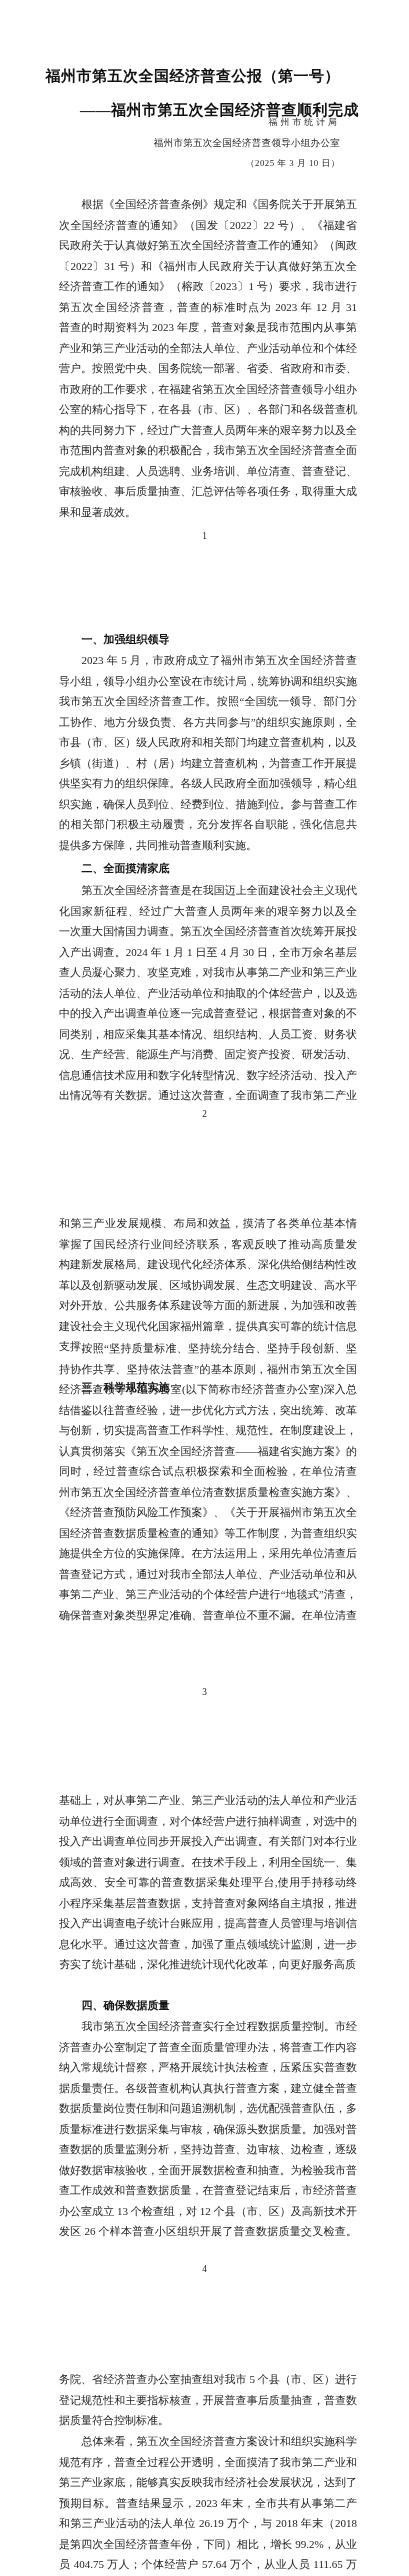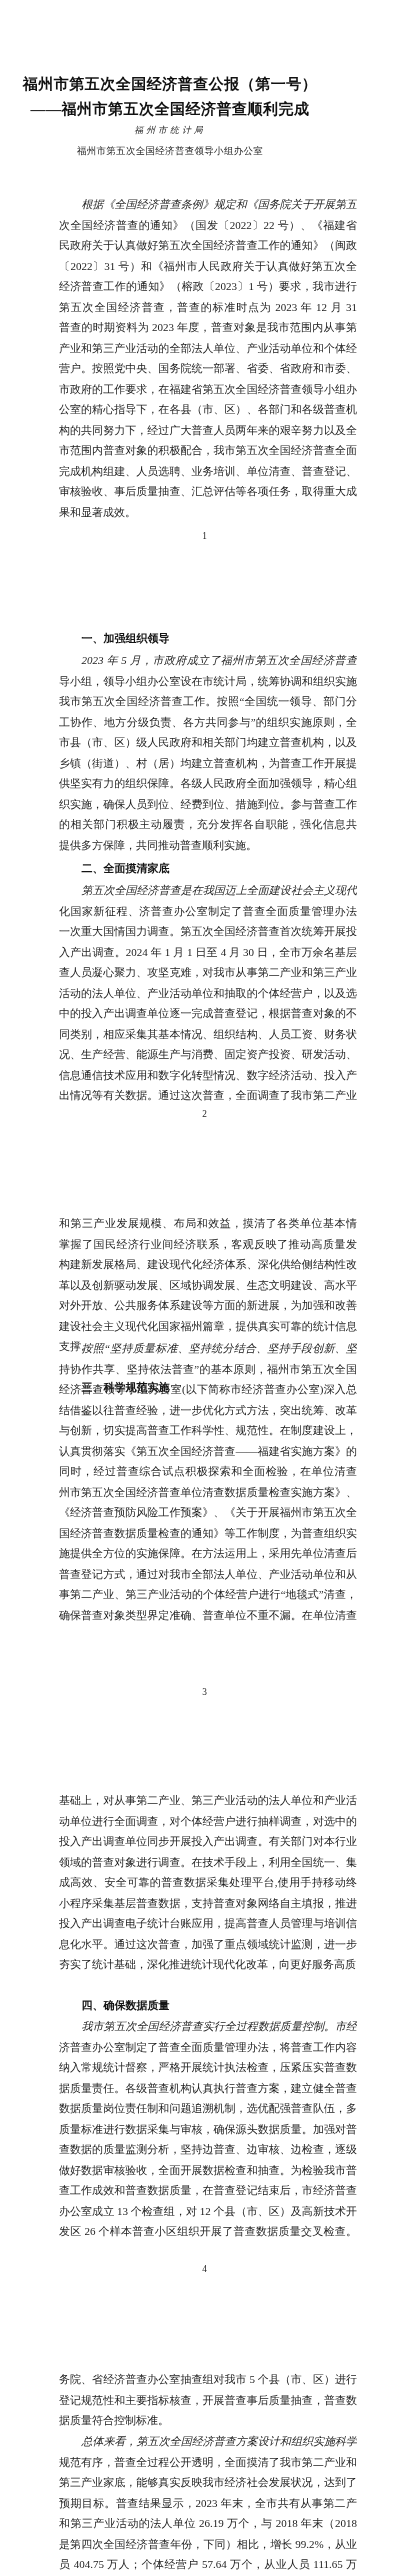--- a/index.html
+++ b/index.html
@@ -4,53 +4,54 @@
 <style>
   html,body{margin:0;padding:0;background:#ffffff;}
   #canvas{
     position:relative;
     width:409px;height:2893px;
     background:#ffffff;
     color:#1c1c1c;
     font-family:"Liberation Serif","DejaVu Serif",serif;
     overflow:hidden;
   }
-  .center{position:absolute;left:0;width:340px;text-align:center;white-space:nowrap;margin-top:8px;}
+  .center{position:absolute;left:0;width:340px;text-align:right;white-space:nowrap;}
   .title{font-weight:700;font-size:15px;letter-spacing:0.5px;color:#111;}
   .org1{font-size:8.8px;letter-spacing:3.1px;color:#222;}
   .org2{font-size:9.5px;letter-spacing:0.3px;color:#222;}
   .dateline{font-size:8.8px;letter-spacing:0.5px;color:#222;}
   .para{
     position:absolute;left:59px;width:298px;
     font-size:11px;line-height:20.5px;color:#1c1c1c;
   }
   .bl{
     height:20.5px;overflow:hidden;
     text-align:justify;text-align-last:justify;
     text-justify:inter-ideograph;
   }
-  .indent-first .bl:first-child{text-indent:22.5px;font-style:italic;}
+  .indent-first .bl:first-child{text-indent:22.5px;}
   .end-last .bl:last-child{text-align-last:left;}
   .heading{
     position:absolute;left:59px;width:298px;
     font-family:"Liberation Sans","DejaVu Sans",sans-serif;
     font-weight:700;font-size:11px;line-height:15.5px;color:#141414;
     text-indent:22.5px;white-space:nowrap;
   }
   .pagenum{position:absolute;left:0;width:409px;text-align:center;font-size:9.3px;color:#222;}
 </style>
 </head>
 <body>
 
 <div id="canvas">
 
   <div class="center title" style="top:67px;">福州市第五次全国经济普查公报（第一号）</div>
-  <div class="center title" style="top:92px;">——福州市第五次全国经济普查顺利完成</div>
-  <div class="center org1" style="top:117px;font-style:italic;">福州市统计局</div>
+  <div class="center title" style="top:101px;padding-left:19px;">——福州市第五次全国经济普查顺利完成</div>
+  <div class="center org1" style="top:117px;">福州市统计局</div>
   <div class="center org2" style="top:137px;">福州市第五次全国经济普查领导小组办公室</div>
+  <div class="center dateline" style="top:158px;">（2025 年 3 月 10 日）</div>
 
   <div class="para indent-first end-last" style="top:194px;">
       <div class="bl">根据《全国经济普查条例》规定和《国务院关于开展第五</div>
       <div class="bl">次全国经济普查的通知》（国发〔2022〕22 号）、《福建省人</div>
       <div class="bl">民政府关于认真做好第五次全国经济普查工作的通知》（闽政</div>
       <div class="bl">〔2022〕31 号）和《福州市人民政府关于认真做好第五次全国</div>
       <div class="bl">经济普查工作的通知》（榕政〔2023〕1 号）要求，我市进行了</div>
       <div class="bl">第五次全国经济普查，普查的标准时点为 2023 年 12 月 31 日，</div>
       <div class="bl">普查的时期资料为 2023 年度，普查对象是我市范围内从事第二</div>
       <div class="bl">产业和第三产业活动的全部法人单位、产业活动单位和个体经</div>
@@ -58,37 +59,37 @@
       <div class="bl">市政府的工作要求，在福建省第五次全国经济普查领导小组办</div>
       <div class="bl">公室的精心指导下，在各县（市、区）、各部门和各级普查机</div>
       <div class="bl">构的共同努力下，经过广大普查人员两年来的艰辛努力以及全</div>
       <div class="bl">市范围内普查对象的积极配合，我市第五次全国经济普查全面</div>
       <div class="bl">完成机构组建、人员选聘、业务培训、单位清查、普查登记、</div>
       <div class="bl">审核验收、事后质量抽查、汇总评估等各项任务，取得重大成</div>
       <div class="bl">果和显著成效。</div>
     </div>
   <div class="pagenum" style="top:531px;">1</div>
 
-  <div class="heading" style="top:632px;font-family:Liberation Mono, monospace;">一、加强组织领导</div>
+  <div class="heading" style="top:632px;">一、加强组织领导</div>
   <div class="para indent-first end-last" style="top:650px;">
       <div class="bl">2023 年 5 月，市政府成立了福州市第五次全国经济普查领</div>
       <div class="bl">导小组，领导小组办公室设在市统计局，统筹协调和组织实施</div>
       <div class="bl">我市第五次全国经济普查工作。按照“全国统一领导、部门分</div>
       <div class="bl">工协作、地方分级负责、各方共同参与”的组织实施原则，全</div>
       <div class="bl">市县（市、区）级人民政府和相关部门均建立普查机构，以及</div>
       <div class="bl">乡镇（街道）、村（居）均建立普查机构，为普查工作开展提</div>
       <div class="bl">供坚实有力的组织保障。各级人民政府全面加强领导，精心组</div>
       <div class="bl">织实施，确保人员到位、经费到位、措施到位。参与普查工作</div>
       <div class="bl">的相关部门积极主动履责，充分发挥各自职能，强化信息共享，</div>
       <div class="bl">提供多方保障，共同推动普查顺利实施。</div>
     </div>
   <div class="heading" style="top:861px;">二、全面摸清家底</div>
   <div class="para indent-first" style="top:880px;">
       <div class="bl">第五次全国经济普查是在我国迈上全面建设社会主义现代</div>
-      <div class="bl">化国家新征程、济普查办公室制定了普查全面质量管理办法</div>
+      <div class="bl">化国家新征程、经过广大普查人员两年来的艰辛努力以及全</div>
       <div class="bl">一次重大国情国力调查。第五次全国经济普查首次统筹开展投</div>
       <div class="bl">入产出调查。2024 年 1 月 1 日至 4 月 30 日，全市万余名基层普</div>
       <div class="bl">查人员凝心聚力、攻坚克难，对我市从事第二产业和第三产业</div>
       <div class="bl">活动的法人单位、产业活动单位和抽取的个体经营户，以及选</div>
       <div class="bl">中的投入产出调查单位逐一完成普查登记，根据普查对象的不</div>
       <div class="bl">同类别，相应采集其基本情况、组织结构、人员工资、财务状</div>
       <div class="bl">况、生产经营、能源生产与消费、固定资产投资、研发活动、</div>
       <div class="bl">信息通信技术应用和数字化转型情况、数字经济活动、投入产</div>
       <div class="bl">出情况等有关数据。通过这次普查，全面调查了我市第二产业</div>
     </div>

